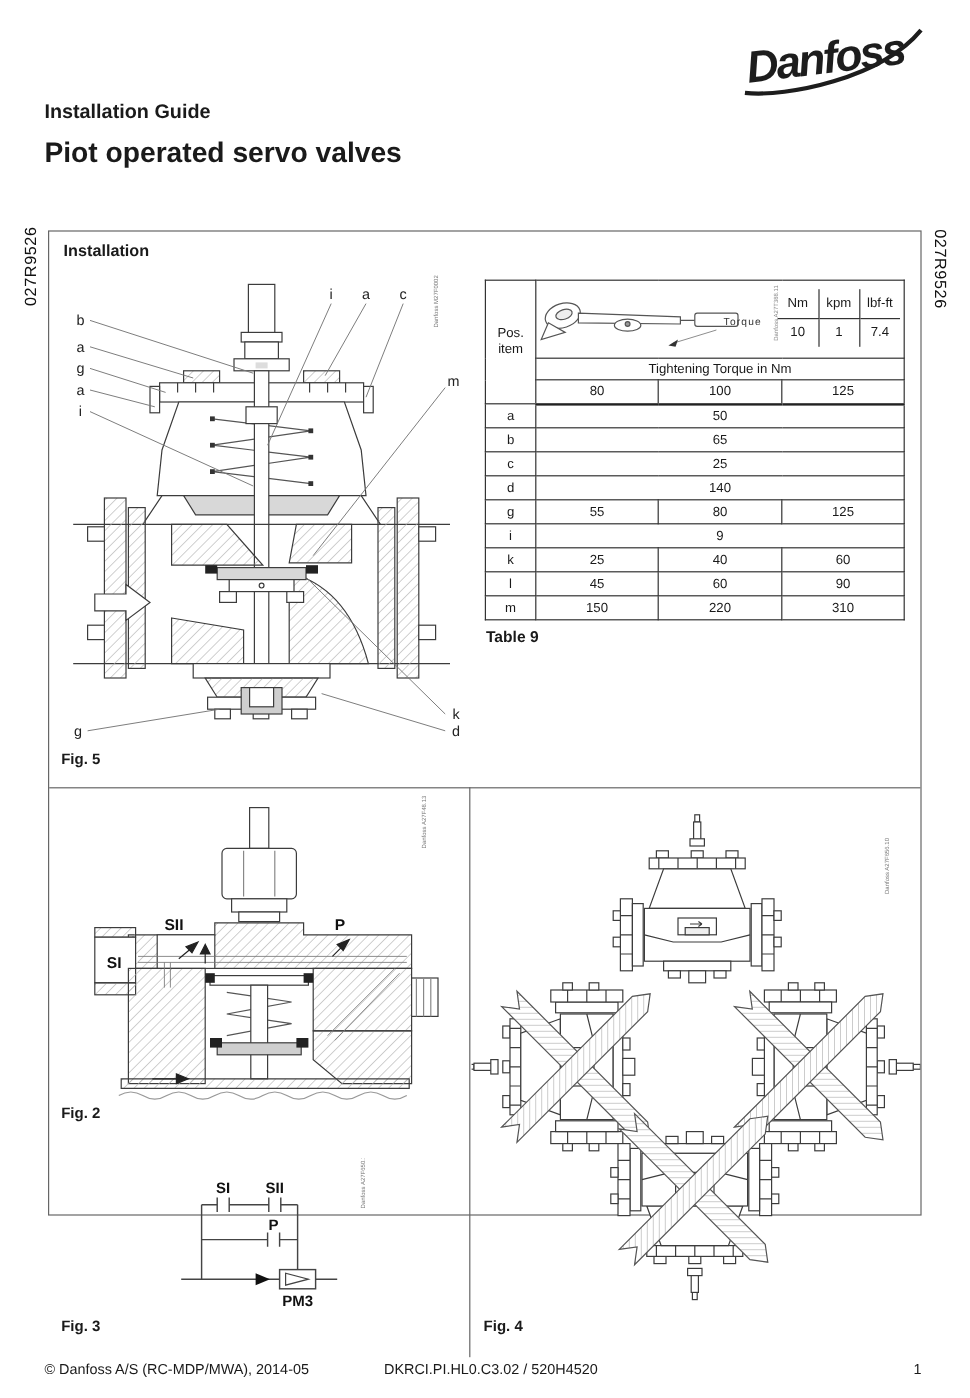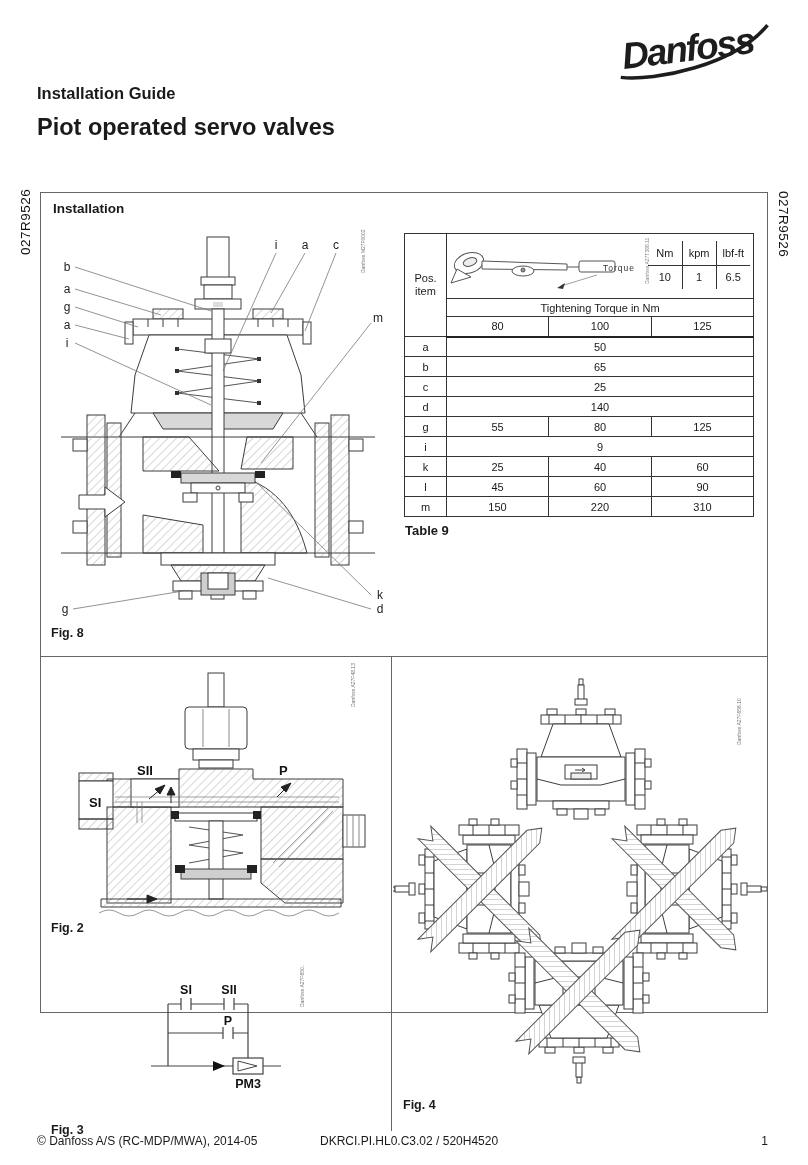--- a/index.html
+++ b/index.html
@@ -166,21 +166,21 @@
         <text x="233" y="26">i</text>
         <text x="262" y="26">a</text>
         <text x="293" y="26">c</text>
         <text x="335" y="99">m</text>
         <text x="22" y="390">g</text>
         <text x="337" y="376">k</text>
         <text x="337" y="390">d</text>
       </g>
       <text x="322" y="50" font-size="5" fill="#777" transform="rotate(-90 322 50)">Danfoss M27F0002</text>
     </svg>
-    <div class="fig-label" style="left:10px; top:433px;">Fig. 8</div>
+    <div class="fig-label" style="left:10px; top:433px;">Fig. 5</div>
 
     <div class="table1-wrap">
       <table class="t1">
         <colgroup>
             <col style="width:42px">
             <col style="width:102px">
             <col style="width:103px">
             <col style="width:102px">
           </colgroup>
         <tbody>
@@ -207,21 +207,21 @@
             <table class="units-tbl">
               <tbody>
                     <tr>
                 <td>Nm</td>
                 <td>kpm</td>
                 <td>lbf-ft</td>
               </tr>
               <tr>
                 <td>10</td>
                 <td>1</td>
-                <td>6.5</td>
+                <td>7.4</td>
               </tr>
             </tbody>
                 </table>
           </td>
         </tr>
         <tr class="t1-spanhead">
           <td colspan="3">Tightening Torque in Nm</td>
         </tr>
         <tr class="t1-sizehead">
           <td>80</td>
@@ -346,21 +346,21 @@
       <rect x="192" y="93" width="30" height="16" fill="#fff" stroke="#444" stroke-width="1.2"></rect>
       <polygon points="197,96 197,106 216,101" fill="none" stroke="#444" stroke-width="1"></polygon>
       <g font-size="12.5" font-weight="bold" fill="#111" text-anchor="middle">
         <text x="145" y="29">SI</text>
         <text x="188" y="29">SII</text>
         <text x="187" y="60">P</text>
         <text x="207" y="123">PM3</text>
       </g>
       <text x="263" y="42" font-size="5" fill="#777" transform="rotate(-90 263 42)">Danfoss A27F650.10</text>
     </svg>
-    <div class="fig-label" style="left:10px; top:905px;margin-top:25px;">Fig. 3</div>
+    <div class="fig-label" style="left:10px; top:905px;">Fig. 3</div>
 
     <svg class="fig4-svg" width="374" height="436" viewBox="0 0 374 436">
       <defs>
         <pattern id="h4" width="5" height="5" patternUnits="userSpaceOnUse" patternTransform="rotate(45)">
           <line x1="0" y1="0" x2="0" y2="5" stroke="#aaa" stroke-width="1"></line>
         </pattern>
         <g id="vsym" stroke="#3c3c3c" stroke-width="1" fill="#fff">
           <rect x="-2" y="-92" width="4" height="6"></rect>
           <rect x="-3" y="-86" width="6" height="16"></rect>
           <rect x="-6" y="-72" width="12" height="6"></rect>

